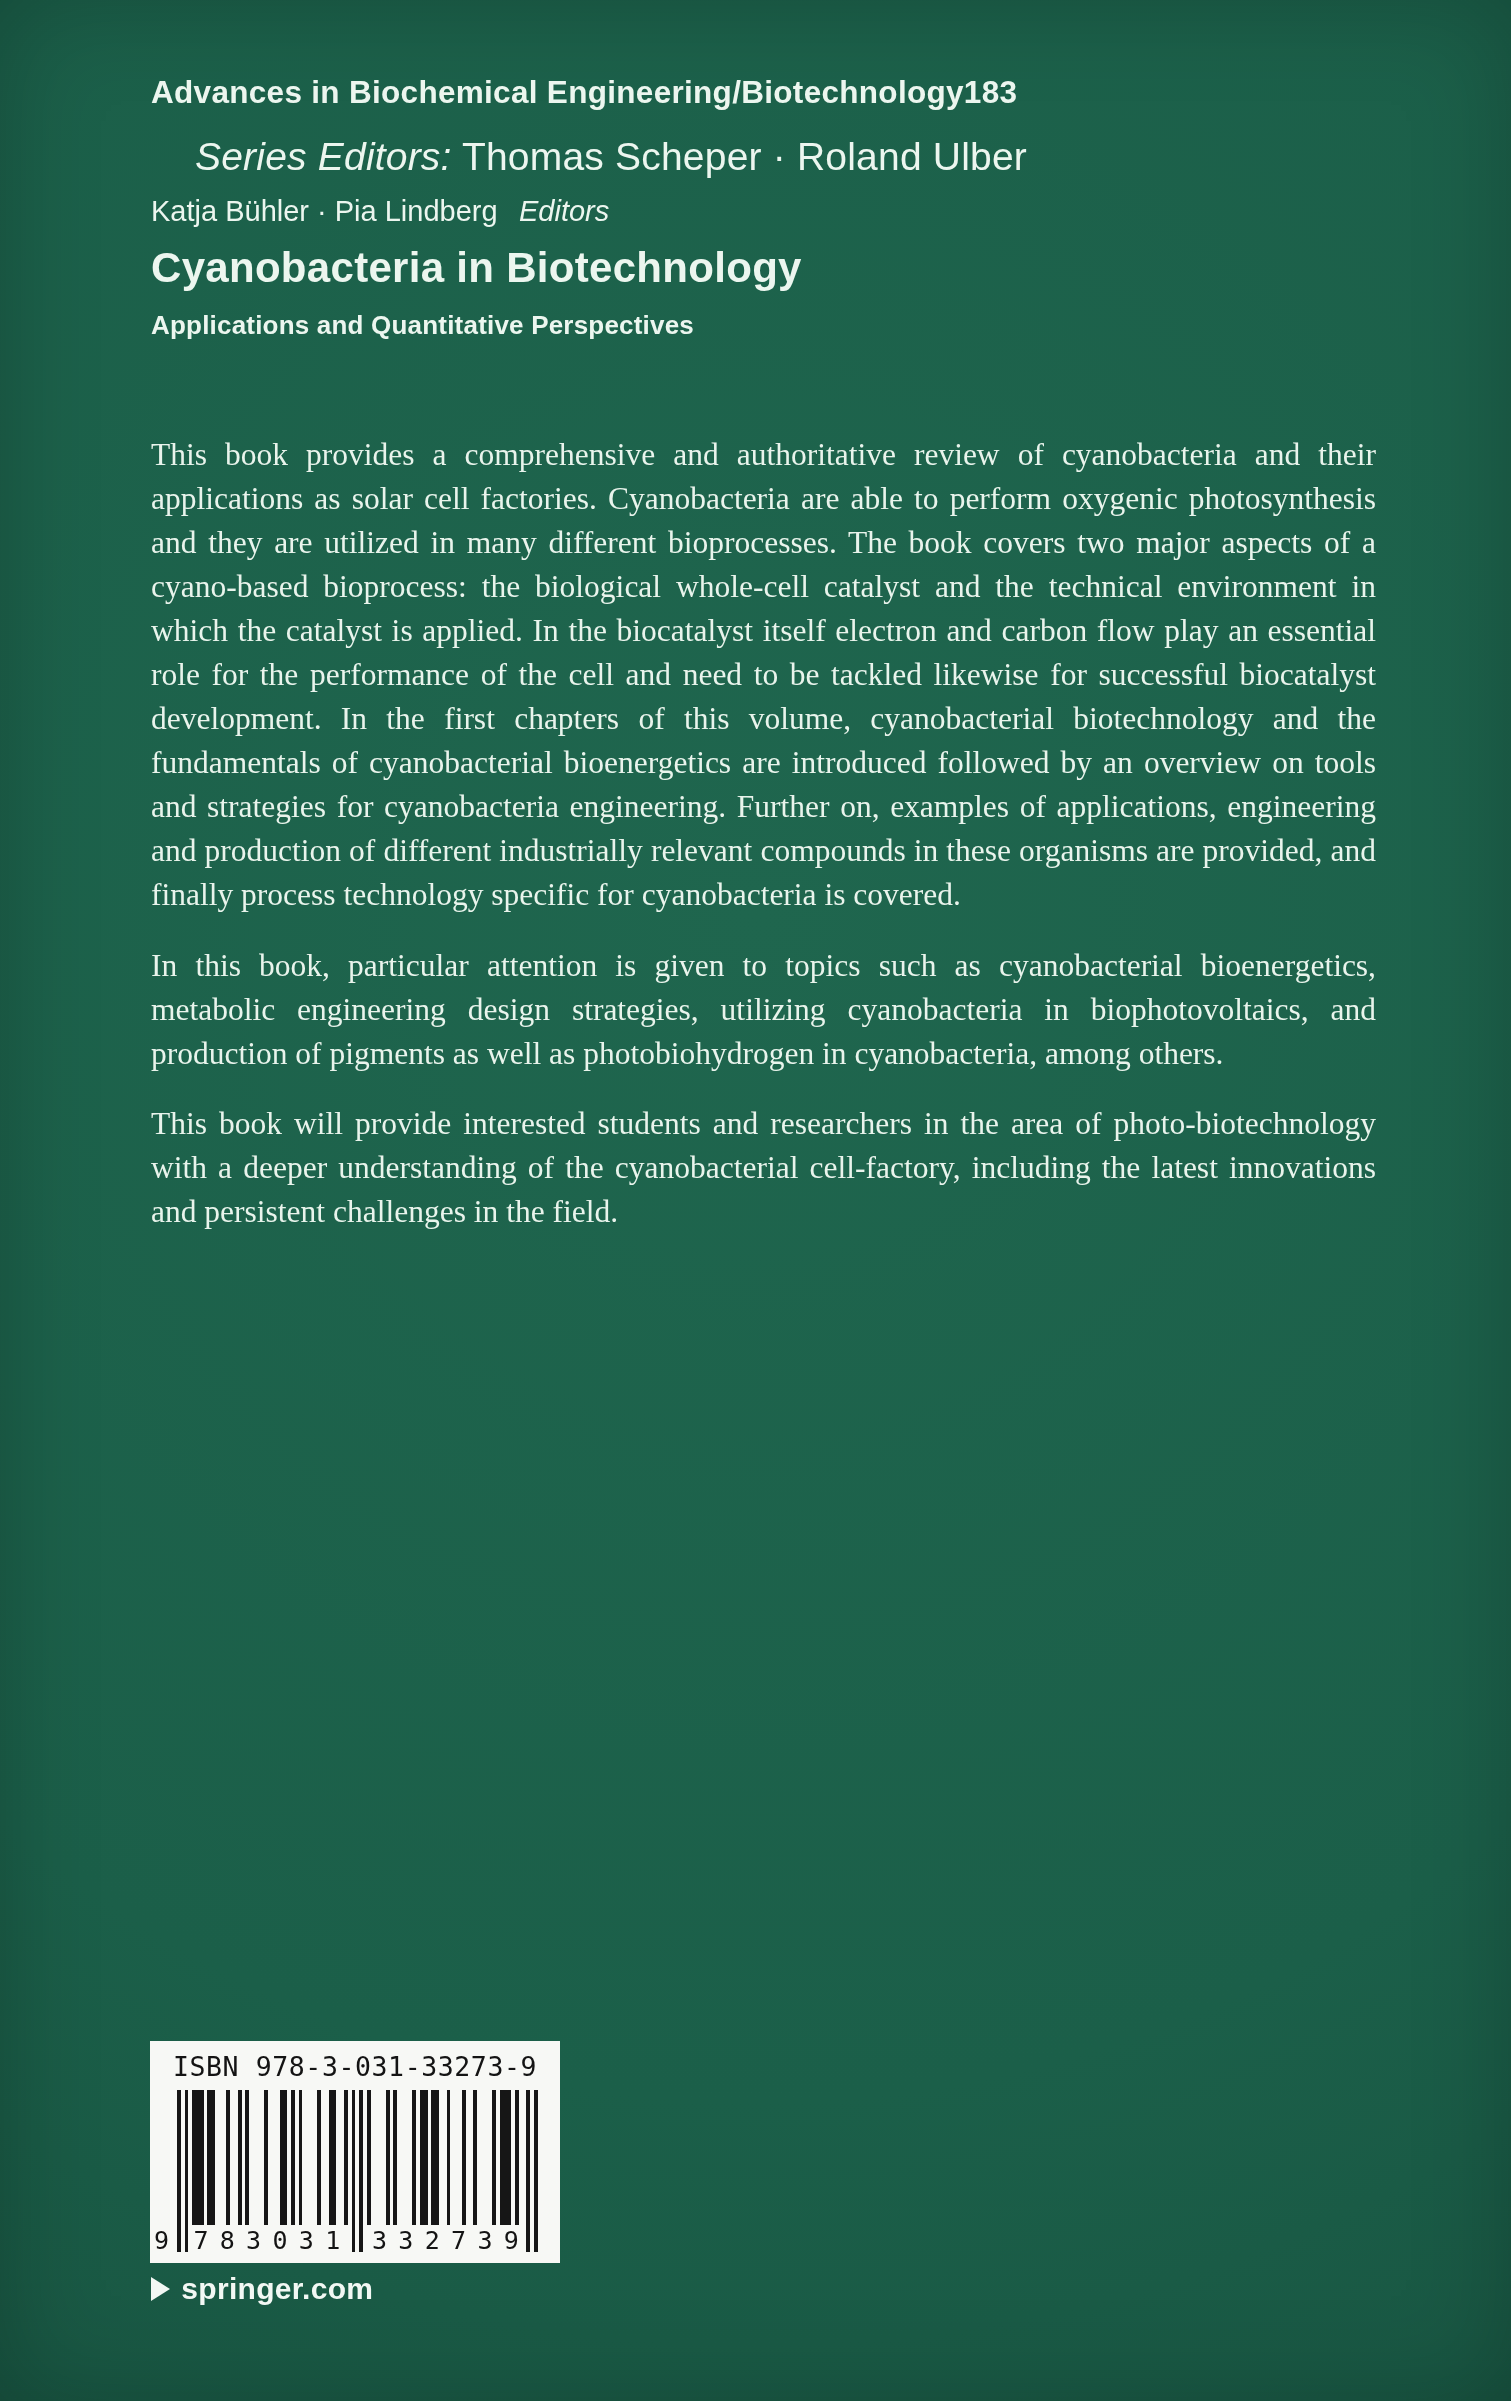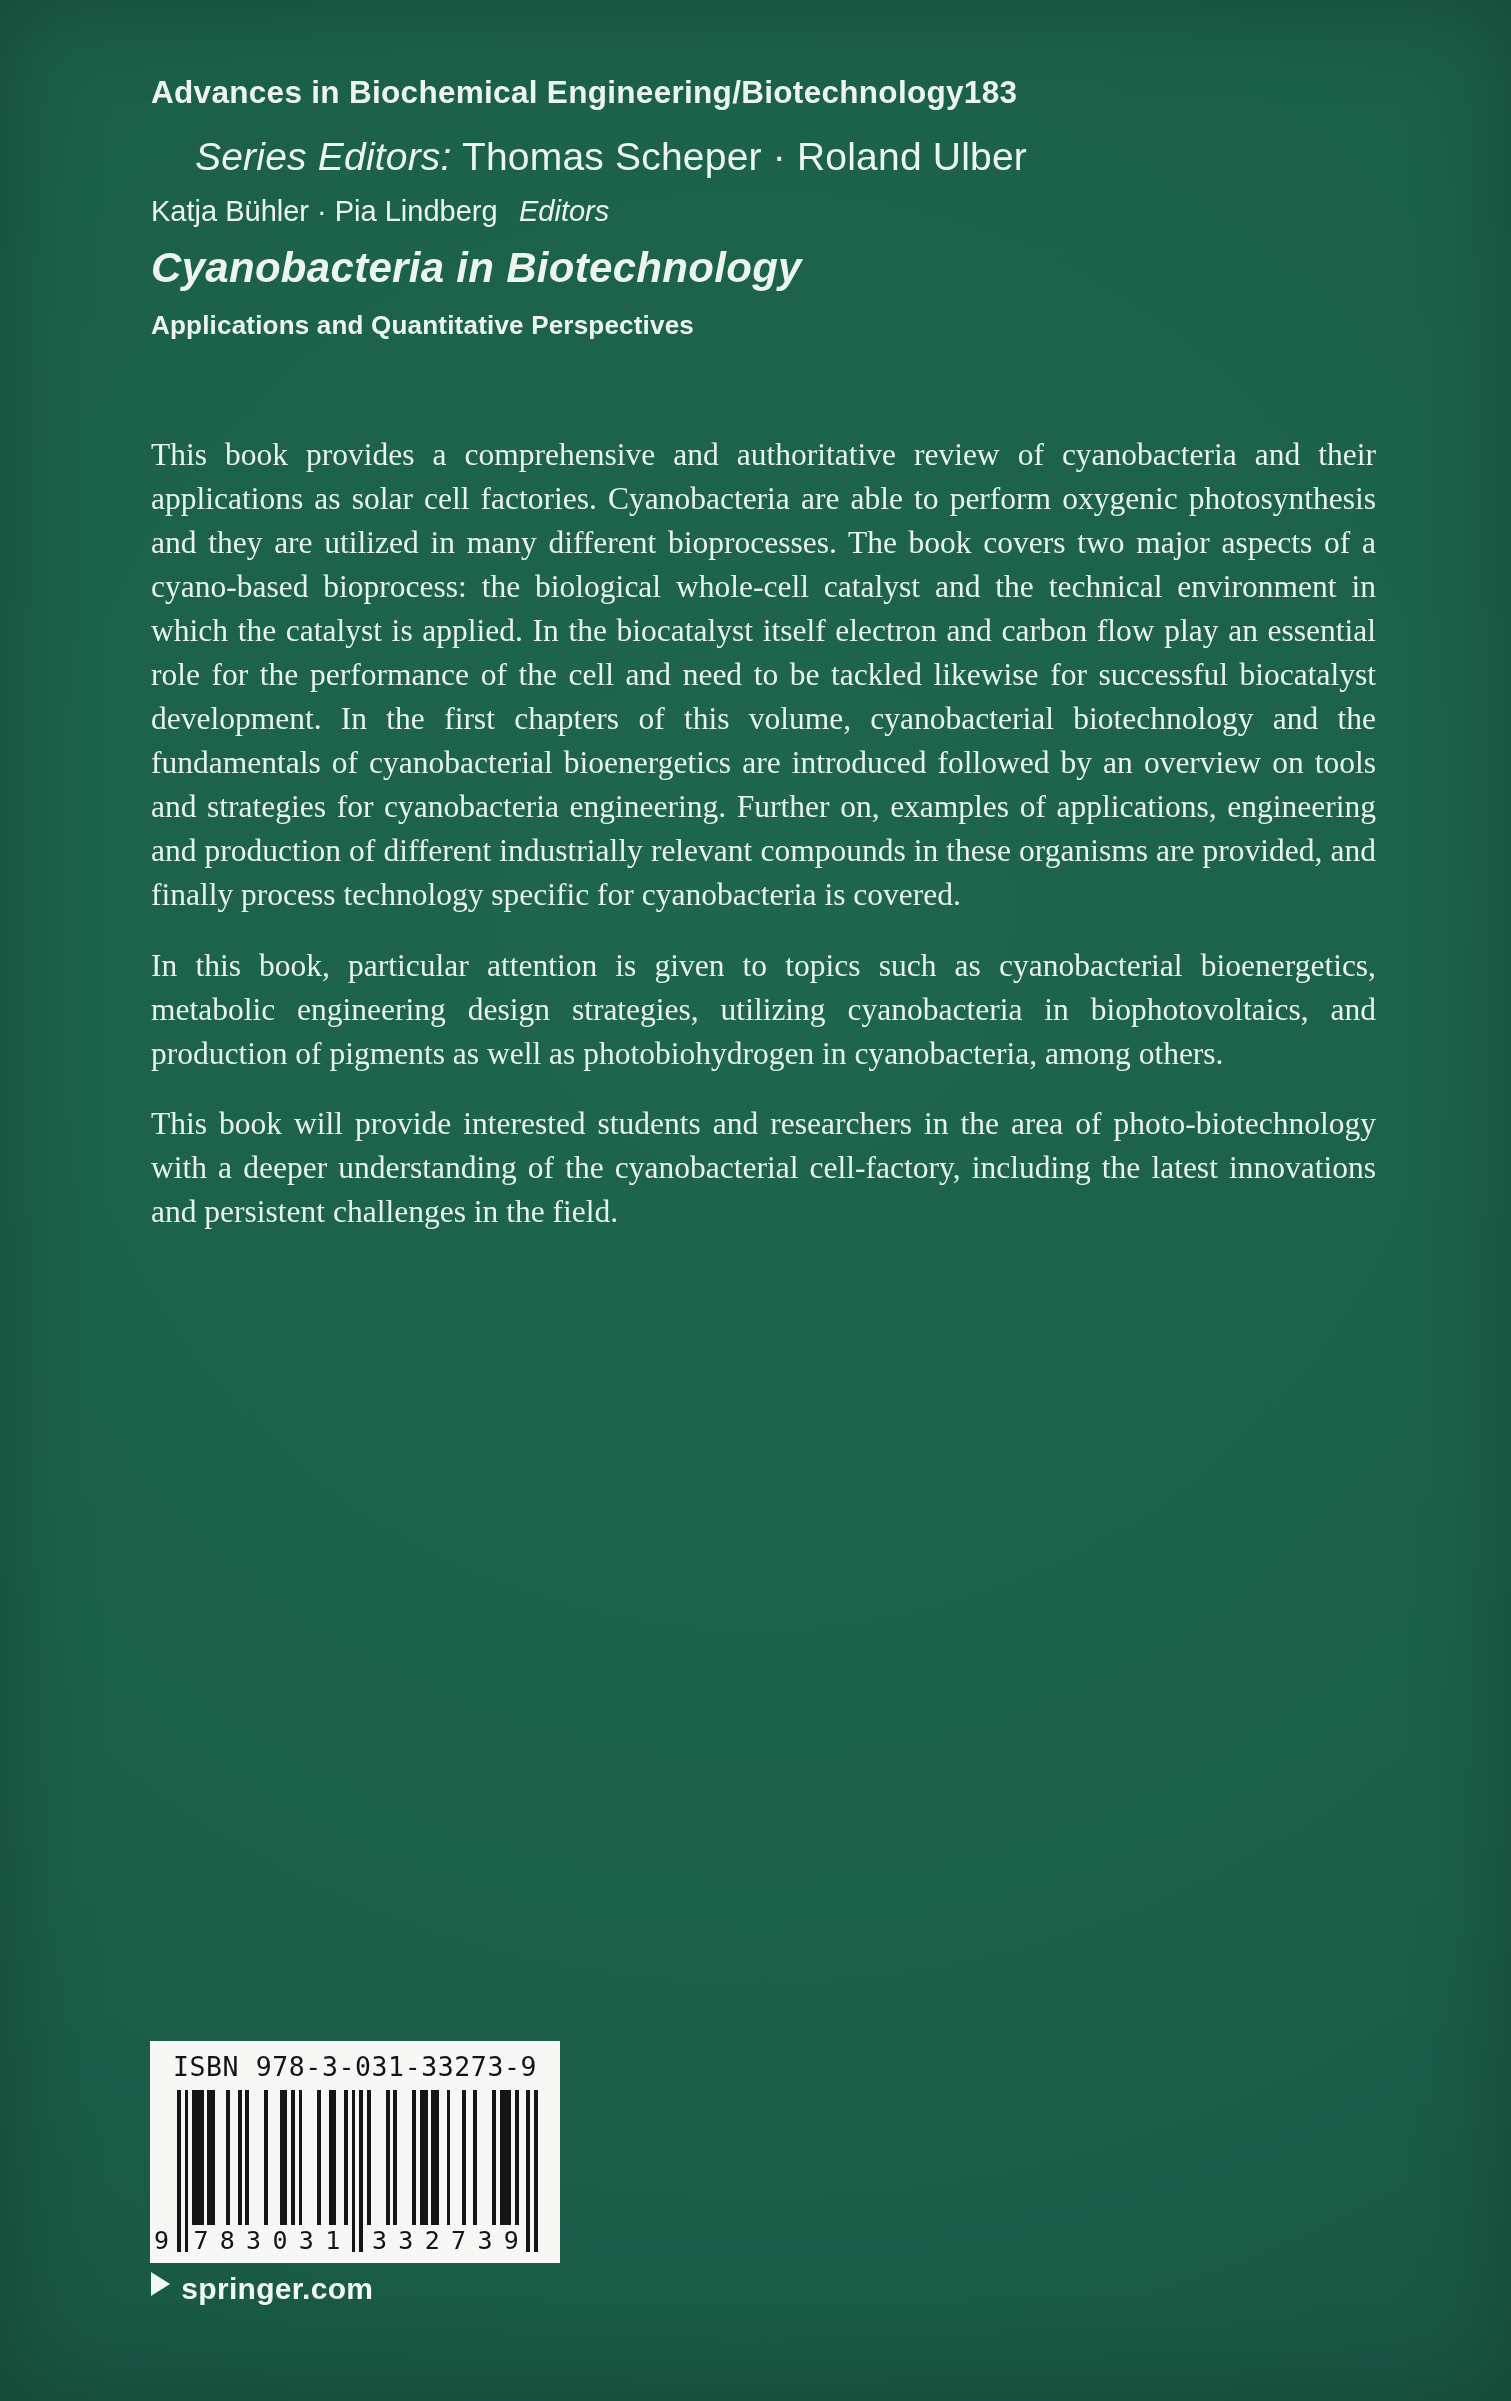--- a/index.html
+++ b/index.html
@@ -26,21 +26,21 @@
   }
   .series-editors-line .lbl { font-style: italic; }
   .volume-editors-line {
     position: absolute; left: 151px; top: 195px;
     display: flex; align-items: flex-end; gap: 21.4px;
     font-size: 29px;
   }
   .volume-editors-line .lbl { font-style: italic; }
   .book-title {
     position: absolute; left: 151px; top: 244px;
-    font-size: 42px; font-weight: bold; letter-spacing: 0.3px; font-style: italic;
+    font-size: 42px; font-weight: bold; letter-spacing: 0.3px;
   }
   .book-subtitle {
     position: absolute; left: 151px; top: 310px;
     font-size: 26px; font-weight: bold; letter-spacing: 0.2px;
   }
 
   
   .description {
     position: absolute; left: 151px; top: 433px; width: 1225px;
     font-family: "Liberation Serif", serif;
@@ -76,21 +76,21 @@
     font-family: "DejaVu Sans Mono", monospace;
     font-size: 25px;
   }
   .bc-digits .first { position: absolute; left: -23px; top: 0; }
   .bc-digits .grp1  { position: absolute; left: 16.4px;  top: 0; letter-spacing: 11.3px; }
   .bc-digits .grp2  { position: absolute; left: 195px; top: 0; letter-spacing: 11.3px; }
 
   
   .springer-footer {
     position: absolute; left: 151px; top: 2272px;
-    display: flex; align-items: flex-start; gap: 11.3px;
+    display: flex; align-items: center; gap: 11.3px;
   }
   .play-arrow {
     width: 0; height: 0;
     border-top: 12px solid transparent;
     border-bottom: 12px solid transparent;
     border-left: 19px solid #f2f8f4;
   }
   .springer-url {
     font-size: 30px; font-weight: bold; letter-spacing: 0.3px;
     color: #f2f8f4;

